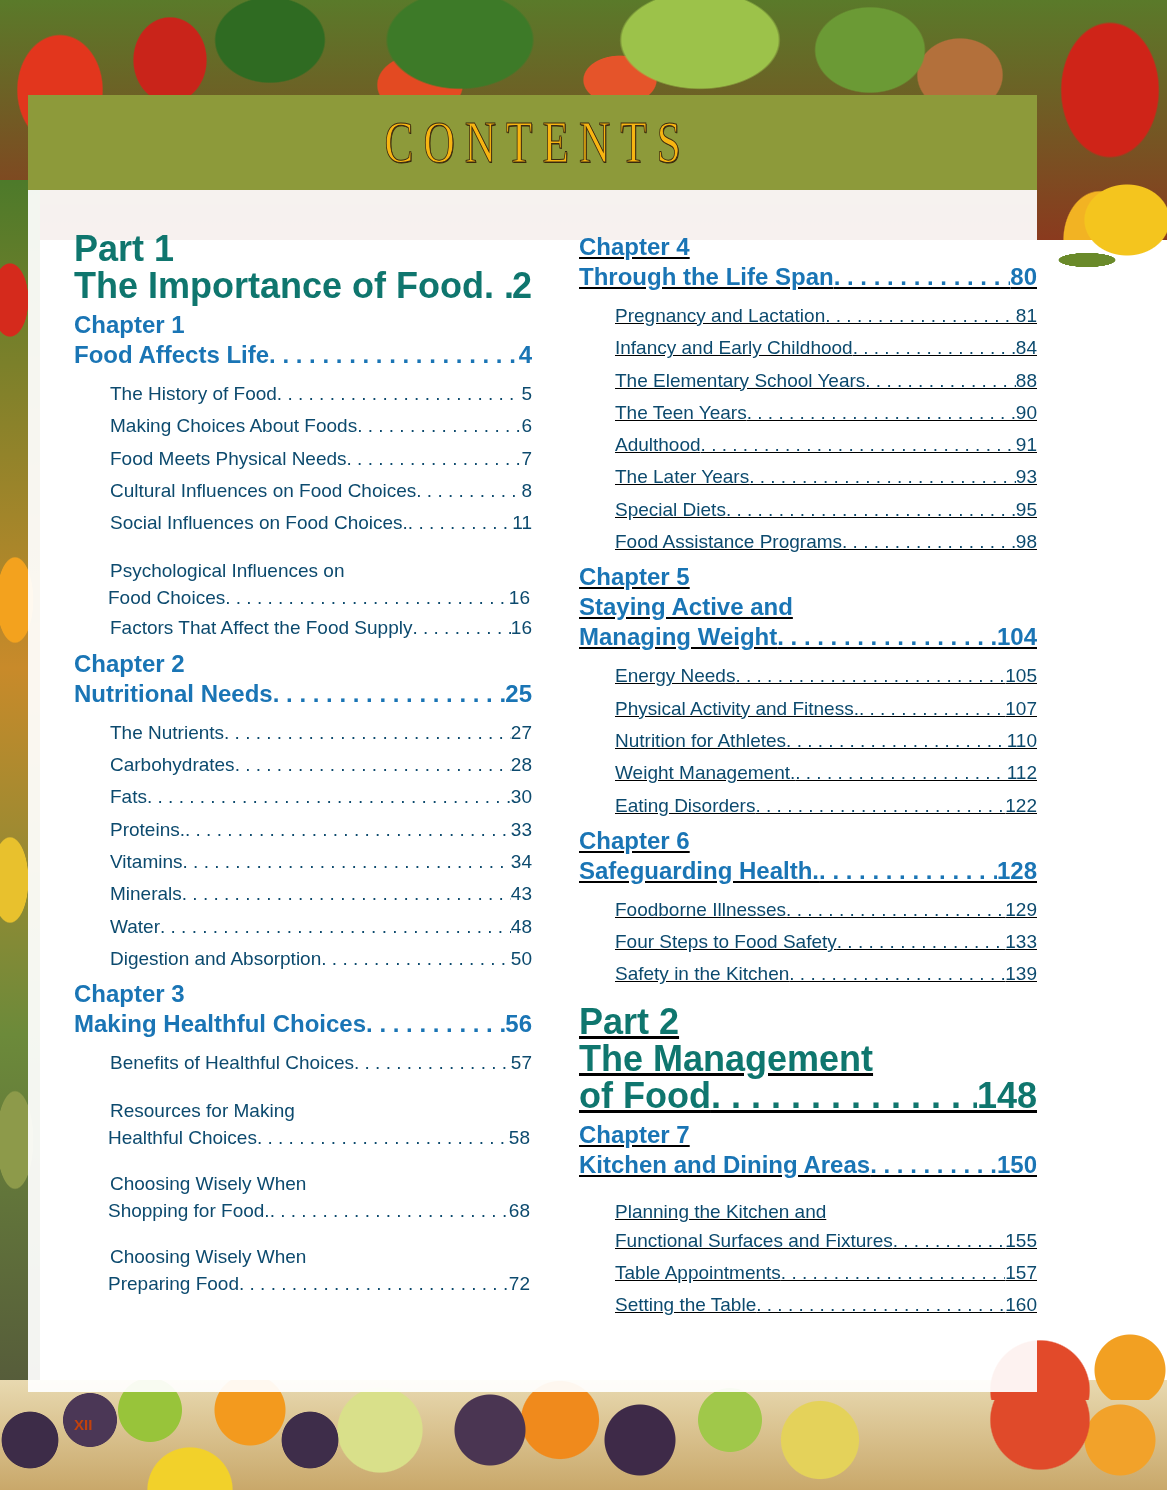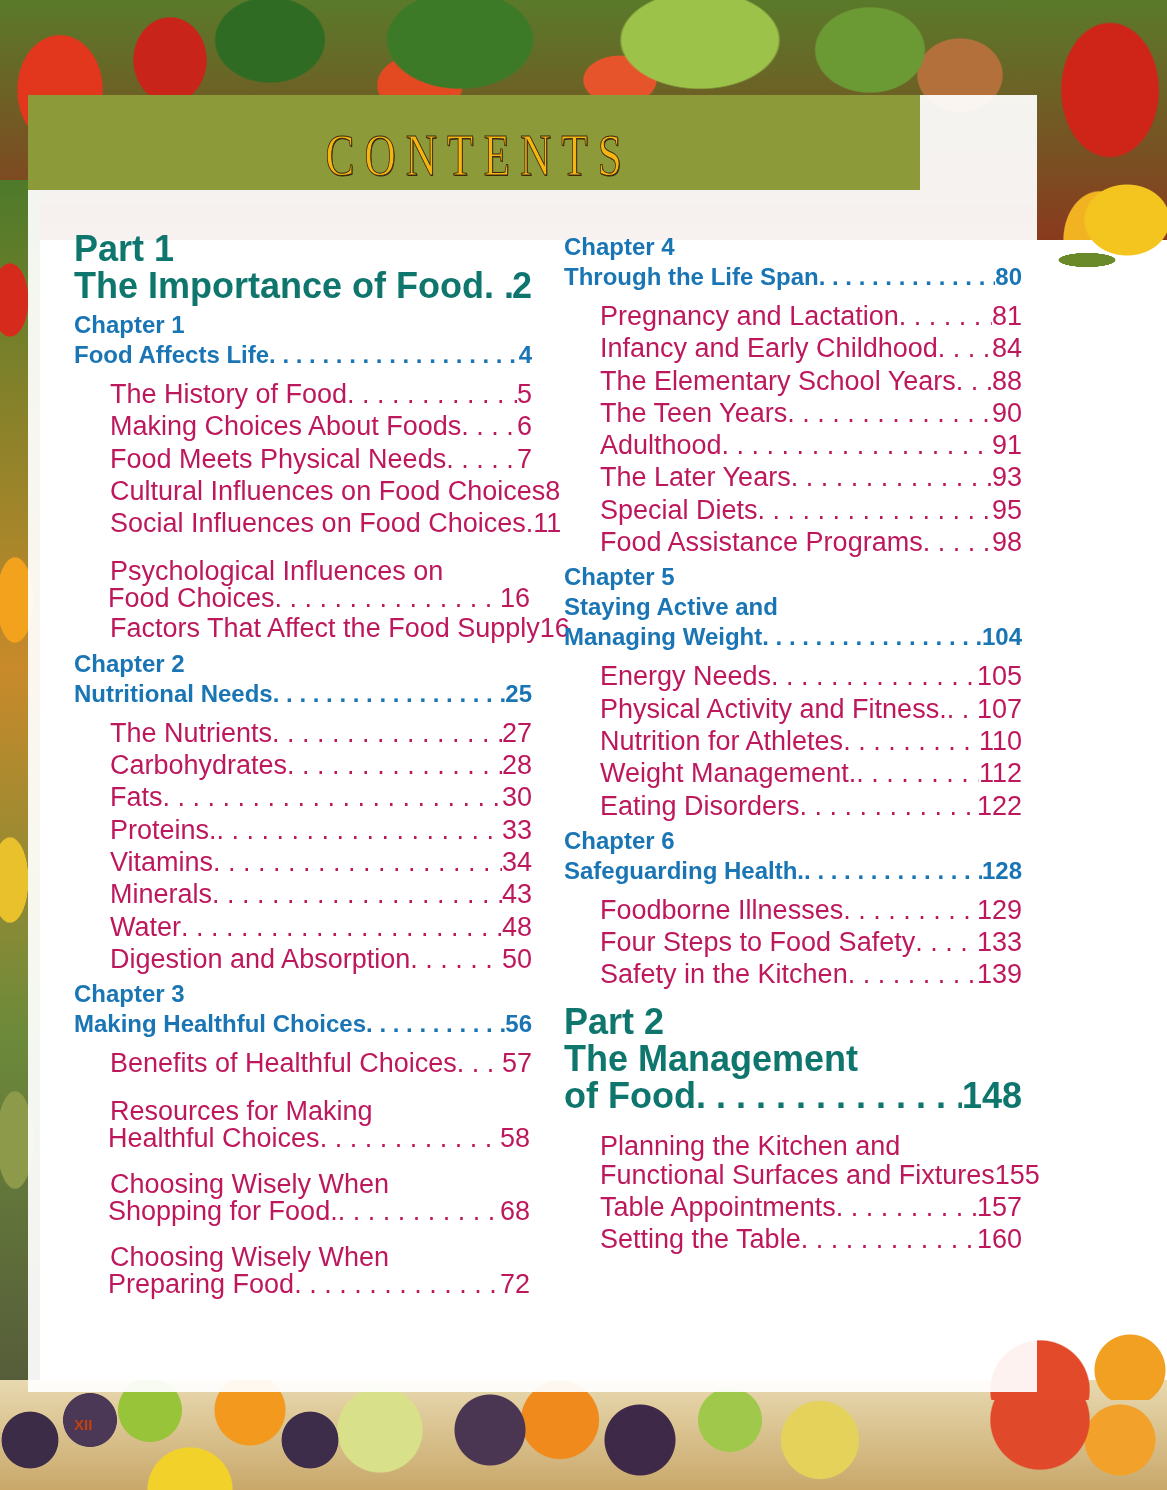--- a/index.html
+++ b/index.html
@@ -67,39 +67,39 @@
       radial-gradient(circle 70px at 80px 90px, #e24a2a 0 70%, transparent 72%),
       radial-gradient(circle 50px at 170px 70px, #f2a022 0 70%, transparent 72%);
   }
 
   
   .panel {
     position: absolute; left: 28px; top: 95px; width: 1009px; height: 1297px;
     background: rgba(255,255,255,0.93);
   }
   .title-bar {
-    position: absolute; left: 0; top: 0; width: 892px; height: 95px;
+    position: absolute; left: 0; top: 0; width: 1009px; height: 95px;
     background: #8d9a3a;
-    display: flex; align-items: flex-end; justify-content: center;
+    display: flex; align-items: center; justify-content: center;
   }
   .title-bar .title {
     font-family: "Liberation Serif", serif;
     font-size: 60px;
     letter-spacing: 14px;
     color: #f7b512;
     transform: scaleX(0.72);
     -webkit-text-stroke: 1px #3a2a10;
     text-shadow: 1px 1px 0 #3a2a10;
     padding-left: 14px;
   }
 
   
   .col { position: absolute; top: 135px; }
   .col-left { left: 46px; width: 458px; }
-  .col-right { left: 536px; width: 458px; top: 137px; }
+  .col-right { left: 551px; width: 458px; top: 137px; text-decoration: underline; }
 
   .part-block { margin-bottom: 6px; }
   .part-label, .part-title-line {
     color: #0f766e; font-weight: bold; font-size: 36px; line-height: 37px;
   }
   .chapter-block { margin-top: 4px; margin-bottom: 8px; }
   .chapter-label, .chapter-title-line {
     color: #1a75b5; font-weight: bold; font-size: 24px; line-height: 30px;
   }
 
@@ -108,21 +108,21 @@
     flex: 1 1 auto; overflow: hidden; white-space: nowrap;
     letter-spacing: 0;
   }
   .row .leader::after {
     content: " . . . . . . . . . . . . . . . . . . . . . . . . . . . . . . . . . . . . . . . . . . . . . . . . . . . . . . . . . . . . . . . . . . . .";
   }
   .row .page { flex: 0 0 auto; text-align: right; }
 
   .sections { padding-left: 36px; }
   .section {
-    color: #be185d; font-size: 27px; line-height: 32.3px;
+    color: #0c4a6e; font-size: 19px; line-height: 32.3px;
   }
   .section .first-line { display: block; line-height: 26px; margin-top: 19px; }
   .section.wrapped .row { margin-left: -2px; line-height: 28px; }
 
   .folio {
     position: absolute; left: 74px; top: 1416px;
     color: #c2410c; font-weight: bold; font-size: 15px;
   }
 </style>
 </head>
@@ -474,20 +474,28 @@
     <div class="part-block" style="margin-top:12px">
       <div class="part-label">Part 2</div>
       <div class="part-title-line">The Management</div>
       <div class="row part-title-line">
         <span>of Food</span>
         <span class="leader"></span>
         <span class="page">148</span>
       </div>
     </div>
 
+    <div class="chapter-block">
+      <div class="chapter-label">Chapter 7</div>
+      <div class="row chapter-title-line">
+        <span>Kitchen and Dining Areas</span>
+        <span class="leader"></span>
+        <span class="page">150</span>
+      </div>
+    </div>
     <div class="sections">
       <div class="section wrapped">
           <span class="first-line">Planning the Kitchen and</span>
         </div>
       <div class="section">
           <div class="row">
             <span>Functional Surfaces and Fixtures</span>
             <span class="leader"></span>
             <span class="page">155</span>
           </div>

